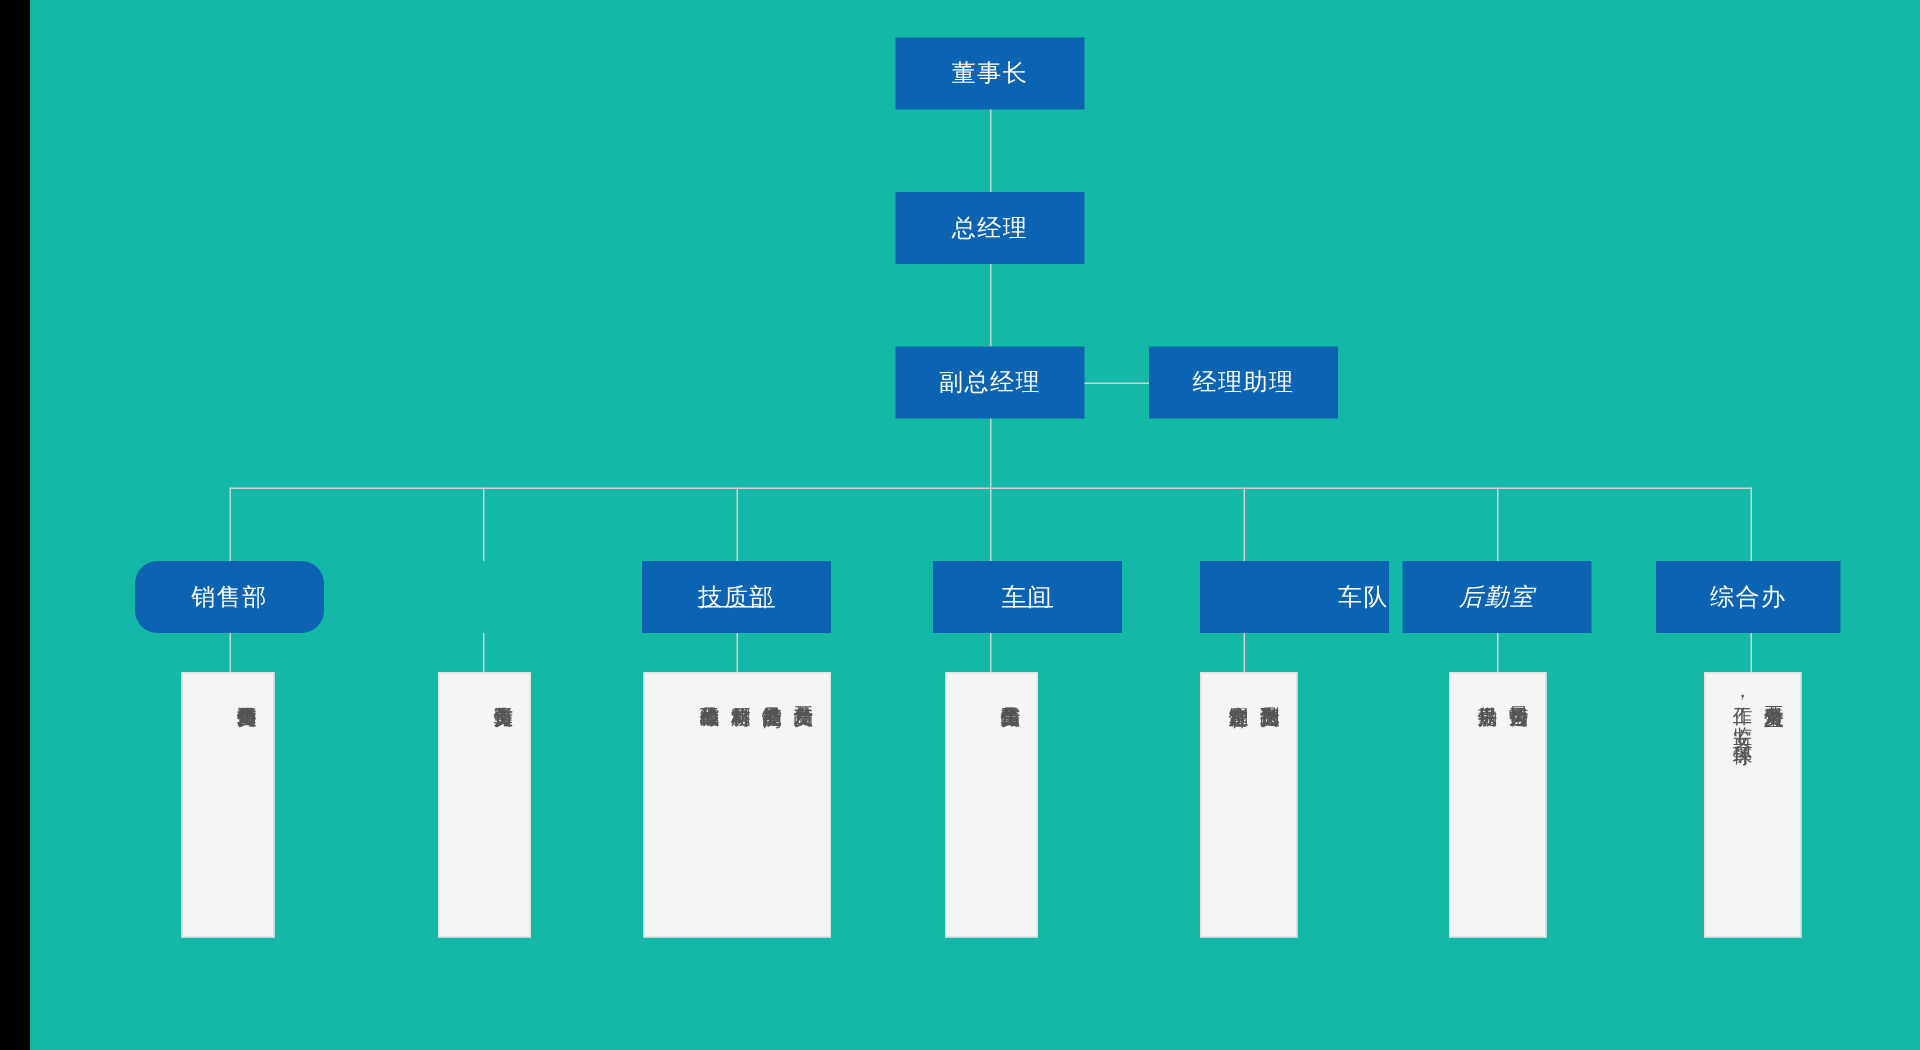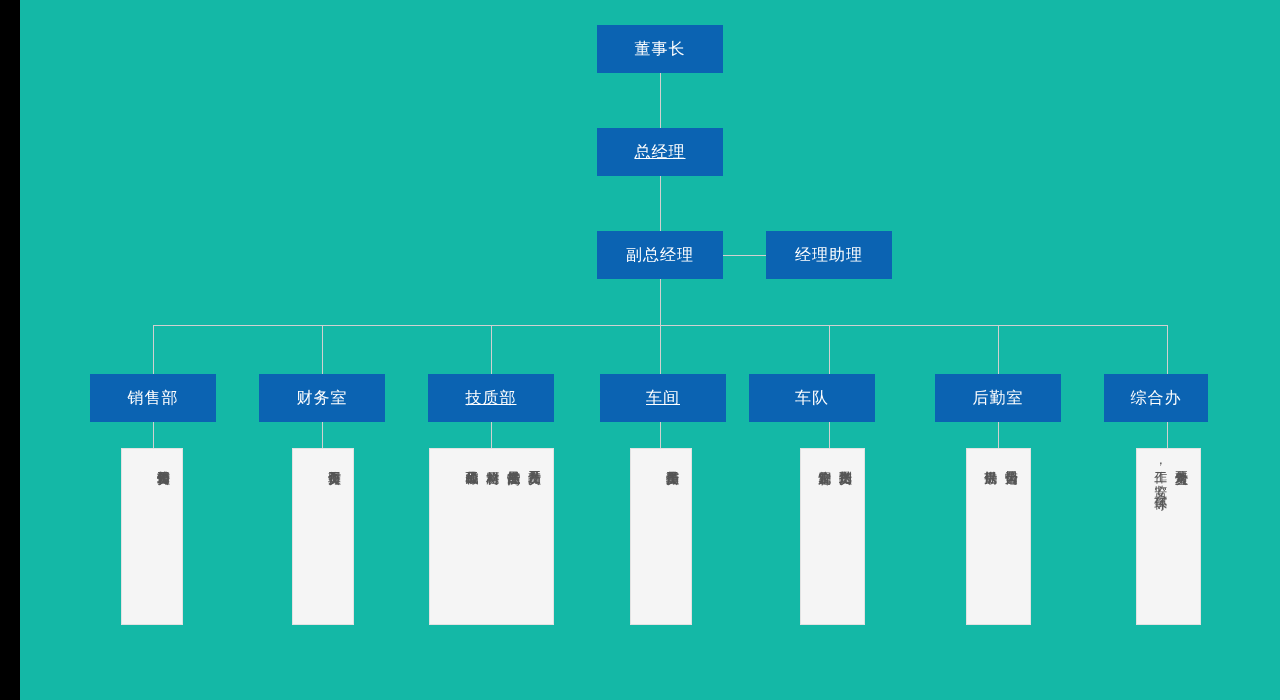--- a/index.html
+++ b/index.html
@@ -69,21 +69,21 @@
 <body>
 
 <div id="canvas">
 
   <div class="node" style="left:577px; top:25px; width:126px; height:48px;">
     <span>董事长</span>
   </div>
 
   <div class="line v" style="left:640px; top:73px; height:55px;"></div>
 
-  <div class="node" style="left:577px; top:128px; width:126px; height:48px;text-decoration:underline;">
+  <div class="node" style="left:577px; top:128px; width:126px; height:48px;">
     <span>总经理</span>
   </div>
 
   <div class="line v" style="left:640px; top:176px; height:55px;"></div>
 
   <div class="node" style="left:577px; top:231px; width:126px; height:48px;justify-content:center;">
     <span>副总经理</span>
   </div>
 
   <div class="line h" style="left:703px; top:255px; width:43px;"></div>
@@ -97,39 +97,36 @@
   <div class="line h" style="left:133px; top:325px; width:1015px;"></div>
 
   <div class="line v" style="left:133px; top:325px; height:49px;"></div>
   <div class="line v" style="left:302px; top:325px; height:49px;"></div>
   <div class="line v" style="left:471px; top:325px; height:49px;"></div>
   <div class="line v" style="left:640px; top:325px; height:49px;"></div>
   <div class="line v" style="left:809px; top:325px; height:49px;"></div>
   <div class="line v" style="left:978px; top:325px; height:49px;"></div>
   <div class="line v" style="left:1147px; top:325px; height:49px;"></div>
 
-  <div class="node" style="left:70px; top:374px; width:126px; height:48px;">
+  <div class="node" style="left:70px; top:374px; width:126px; height:48px;border-radius:15px;">
     <span>销售部</span>
-  </div>
-  <div class="node" style="left:239px; top:374px; width:126px; height:48px;">
-    <span>财务室</span>
   </div>
   <div class="node" style="left:408px; top:374px; width:126px; height:48px;text-decoration:underline;">
     <span>技质部</span>
   </div>
-  <div class="node" style="left:580px; top:374px; width:126px; height:48px;text-decoration:underline;">
+  <div class="node" style="left:602px; top:374px; width:126px; height:48px;text-decoration:underline;">
     <span>车间</span>
   </div>
-  <div class="node" style="left:729px; top:374px; width:126px; height:48px;">
+  <div class="node" style="left:780px; top:374px; width:126px; height:48px;justify-content:flex-end;">
     <span>车队</span>
   </div>
-  <div class="node" style="left:915px; top:374px; width:126px; height:48px;">
+  <div class="node" style="left:915px; top:374px; width:126px; height:48px;font-style:italic;">
     <span>后勤室</span>
   </div>
-  <div class="node" style="left:1084px; top:374px; width:104px; height:48px;">
+  <div class="node" style="left:1084px; top:374px; width:123px; height:48px;">
     <span>综合办</span>
   </div>
 
   <div class="line v" style="left:133px; top:422px; height:26px;"></div>
   <div class="line v" style="left:302px; top:422px; height:26px;"></div>
   <div class="line v" style="left:471px; top:422px; height:26px;"></div>
   <div class="line v" style="left:640px; top:422px; height:26px;"></div>
   <div class="line v" style="left:809px; top:422px; height:26px;"></div>
   <div class="line v" style="left:978px; top:422px; height:26px;"></div>
   <div class="line v" style="left:1147px; top:422px; height:26px;"></div>

